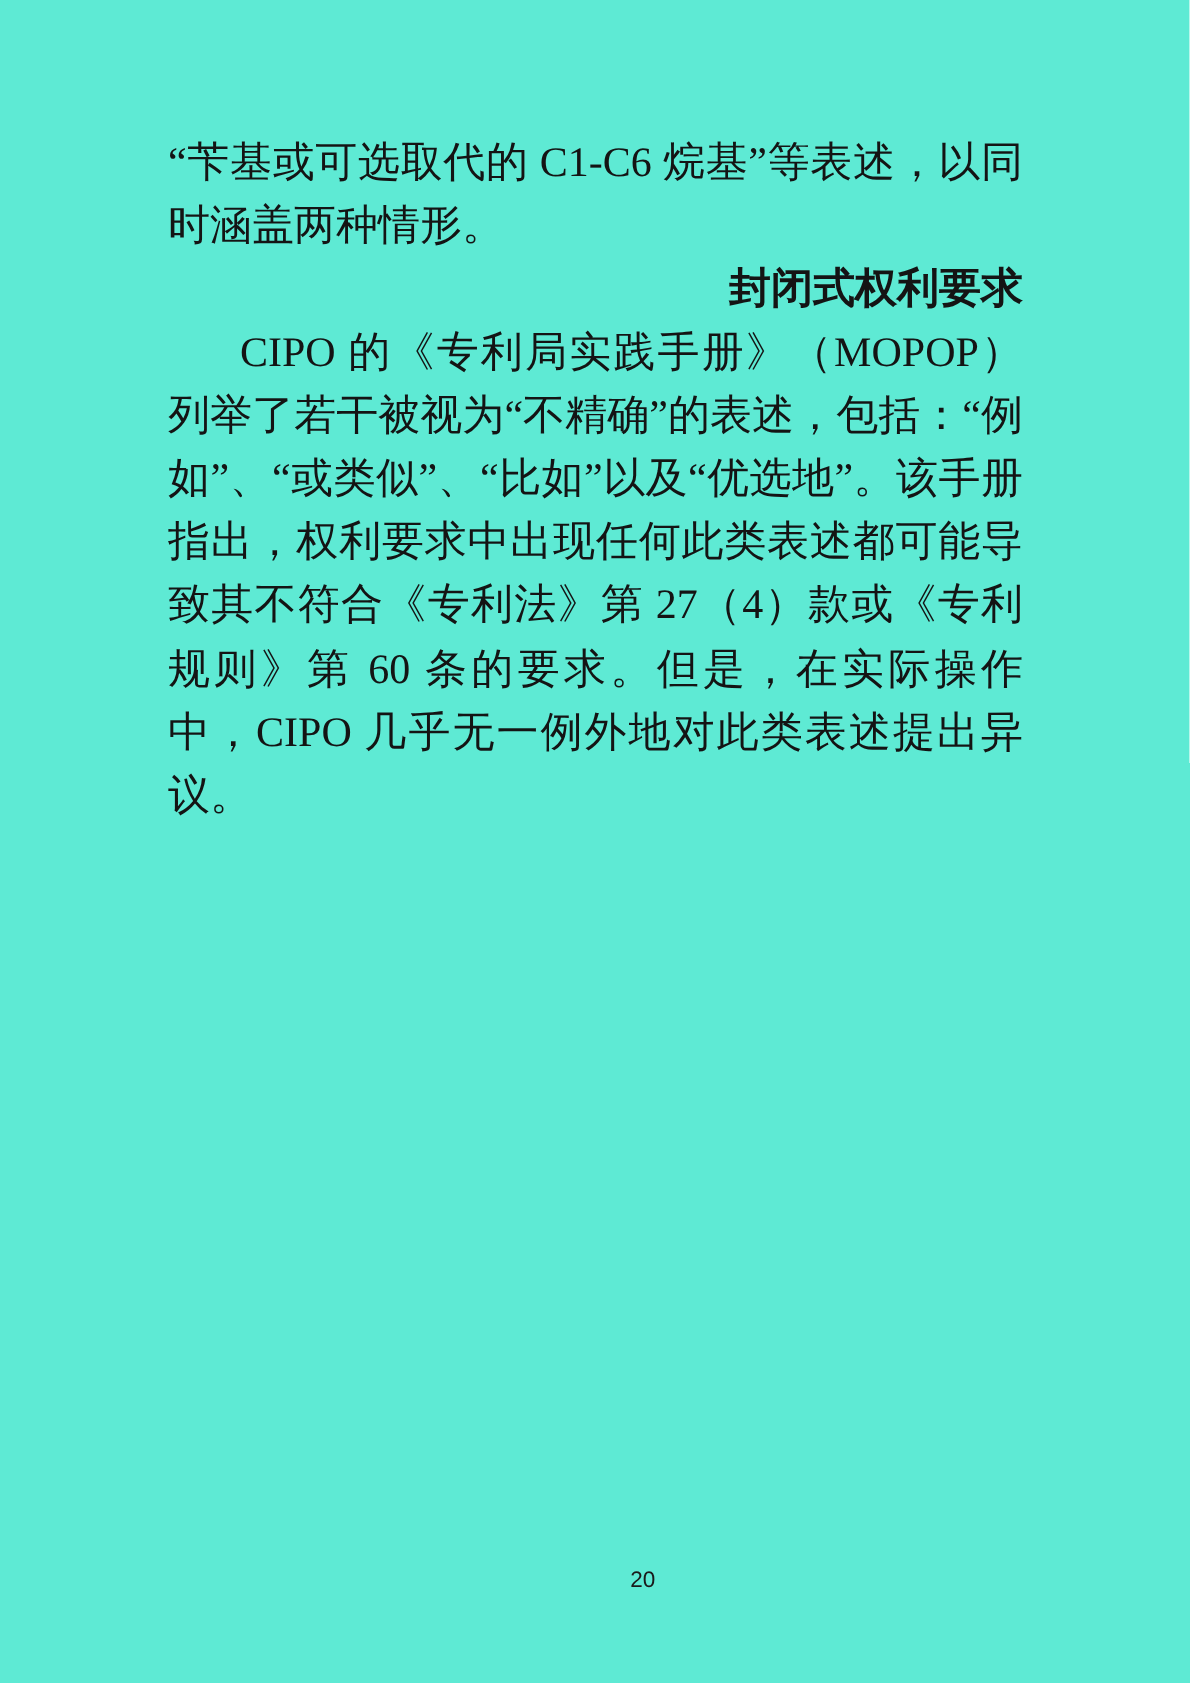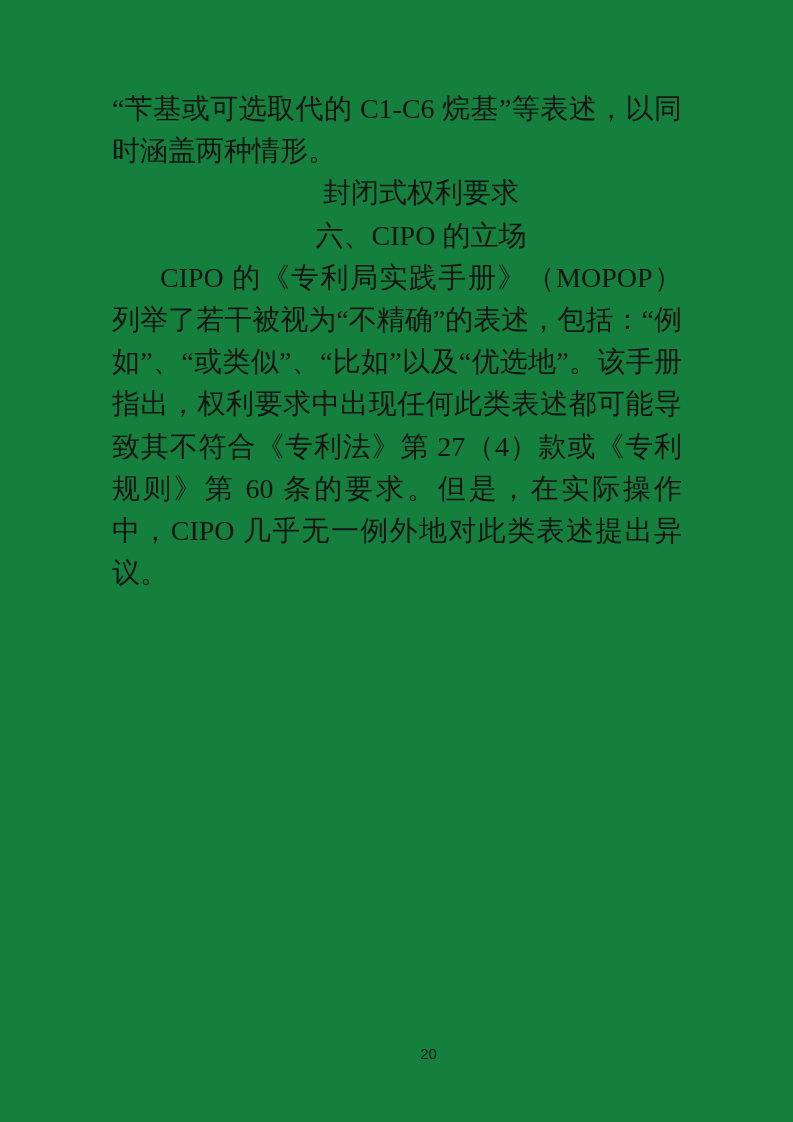--- a/index.html
+++ b/index.html
@@ -4,21 +4,21 @@
 <style>
   html, body {
     margin: 0;
     padding: 0;
     background: #ffffff;
   }
   .page {
     position: relative;
     width: 793px;
     height: 1122px;
-    background: #15803d;
+    background: #5eead4;
     overflow: hidden;
   }
   .content {
     position: absolute;
     left: 112px;
     top: 88px;
     width: 570px;
     font-family: "Liberation Serif", "DejaVu Serif", serif;
     font-size: 28px;
     line-height: 42.2px;
@@ -28,22 +28,22 @@
   }
   .content p {
     margin: 0;
     padding: 0;
     text-indent: 48px;
   }
   .content p.no-indent {
     text-indent: 0;
   }
   .content p.heading {
-    font-weight: normal;
-    text-align: center;
+    font-weight: bold;
+    text-align: right;
   }
   .footer {
     position: absolute;
     left: 0;
     top: 1045px;
     width: 100%;
     box-sizing: border-box;
     padding-left: 64px;
     text-align: center;
     font-family: "Liberation Sans", "DejaVu Sans", sans-serif;
@@ -51,17 +51,16 @@
     color: #1a1a1a;
   }
 </style>
 </head>
 <body>
 
 <div class="page">
   <div class="content">
     <p class="body no-indent">“苄基或可选取代的 C1-C6 烷基”等表述，以同时涵盖两种情形。</p>
     <p class="heading">封闭式权利要求</p>
-    <p class="heading">六、CIPO 的立场</p>
     <p class="body">CIPO 的《专利局实践手册》（MOPOP）列举了若干被视为“不精确”的表述，包括：“例如”、“或类似”、“比如”以及“优选地”。该手册指出，权利要求中出现任何此类表述都可能导致其不符合《专利法》第 27（4）款或《专利规则》第 60 条的要求。但是，在实际操作中，CIPO 几乎无一例外地对此类表述提出异议。</p>
   </div>
   <div class="footer">20</div>
 </div>
 
 </body></html>

